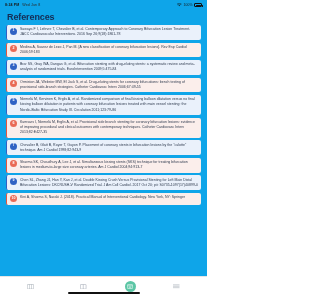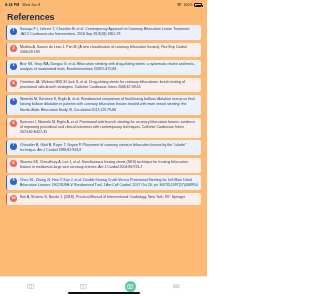--- a/index.html
+++ b/index.html
@@ -5,21 +5,21 @@
   * { margin:0; padding:0; box-sizing:border-box; }
   html, body {
     width:207px; height:296px;
     font-family:"Liberation Sans", sans-serif;
     background:#ffffff;
     overflow:hidden;
   }
   #phone {
     position:relative;
     width:207px; height:296px;
-    background:#fdba74;
+    background:#0ea5e9;
     display:flex; flex-direction:column;
   }
 
   
   .statusbar {
     height:10px;
     flex:0 0 10px;
     display:flex;
     align-items:center;
     justify-content:space-between;

